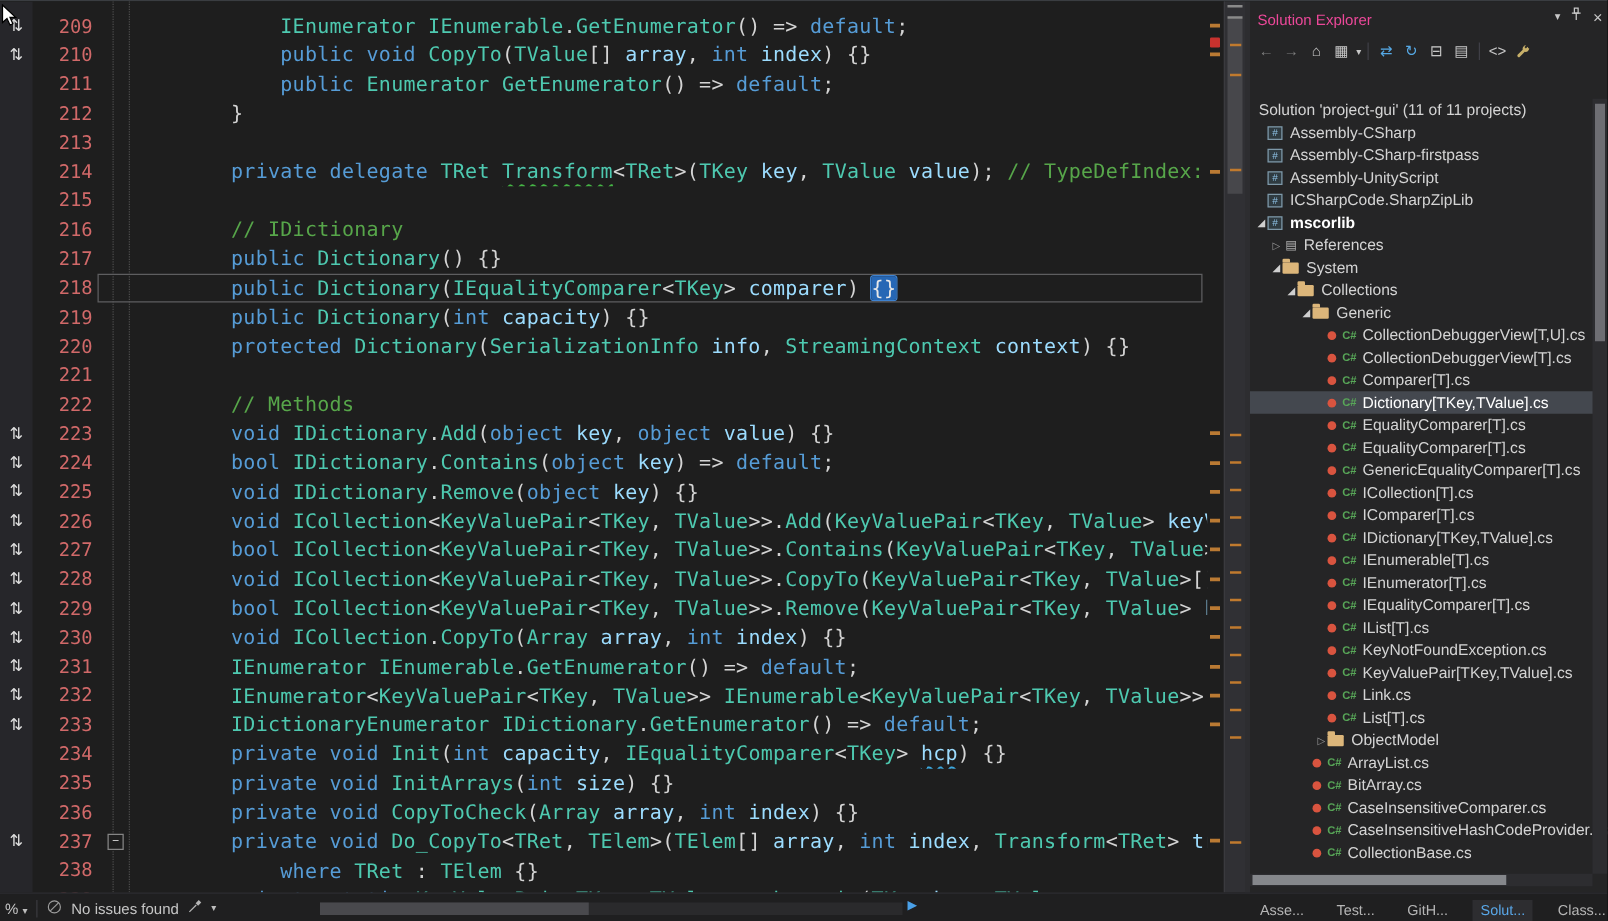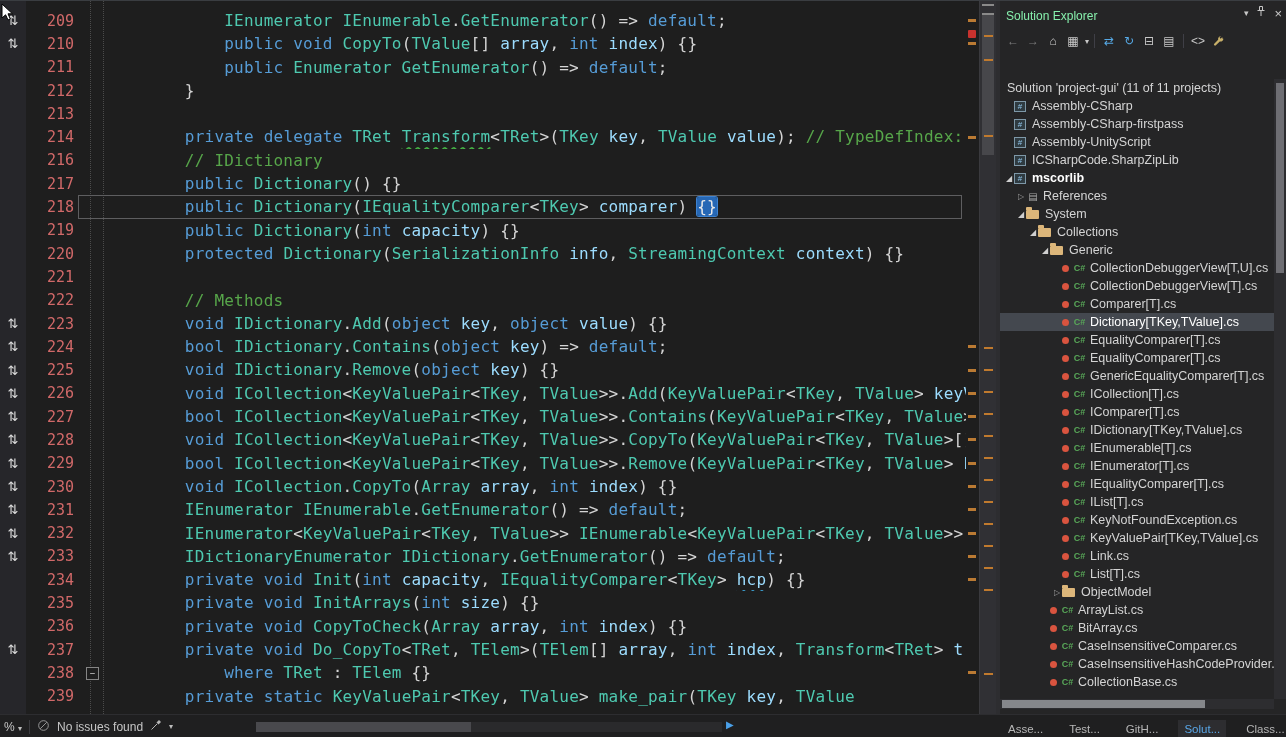--- a/index.html
+++ b/index.html
@@ -34,21 +34,21 @@
   .ann-red{position:absolute;left:2px;top:29px;width:8px;height:8px;background:#C8322E;border-radius:1px}
   #vscroll{position:absolute;left:979px;top:0;width:17px;height:713px;background:#303034;border-left:1px solid #3a3a3e;box-sizing:border-box}
   .sb-split{position:absolute;left:982px;top:3px;width:12px;height:7px;border-top:2px solid #8a8a8a;border-bottom:2px solid #8a8a8a}
   .sb-thumb{position:absolute;left:2px;top:14px;width:12px;height:140px;background:#47474B}
   .sb-tick{position:absolute;left:4px;width:9px;height:2px;background:#C07A2E}
 
   
   .divider{position:absolute;left:996px;top:0;width:4px;height:737px;background:#2d2d30}
   .panel{position:absolute;left:1000px;top:0;width:286px;height:713px;background:#252526;color:#d4d4d4;font-size:12px}
   .p-head{position:relative;height:26px;display:flex;align-items:center;padding:2px 6px 0}
-  .p-title{color:#86efac}
+  .p-title{color:#ec4899}
   .p-headicons{position:absolute;right:4px;top:4px;display:flex;gap:8px;align-items:center;color:#c8c8c8}
   .p-headicons span{cursor:default}
   .toolbar{display:flex;align-items:center;height:24px;padding:0 4px;gap:2px}
   .tb-btn{min-width:18px;height:18px;display:flex;align-items:center;justify-content:center;
           color:#C8C8C8;font-size:12px}
   .tb-btn.dim{color:#7d7d7d}.tb-btn.accent{color:#56A9E5}
   .tb-caret{font-size:8px;color:#c8c8c8;margin-left:1px}
   .tb-sep{width:1px;height:14px;background:#3f3f46;margin:0 3px}
   .searchwrap{position:relative;margin:2px 2px 2px 2px}
   .search{width:100%;box-sizing:border-box;height:22px;background:#2D2D30;border:1px solid #3F3F46;
@@ -100,20 +100,21 @@
     <div class="gutter-strip"></div>
     <div class="iguide" style="left:90px"></div>
     <div class="iguide" style="left:103px"></div>
     <div id="code-lines">
         <div class="code-row"><div class="gutter">⇅</div><div class="lnum">209</div><div class="code-body"><span class="s-pn">            </span><span class="s-ty">IEnumerator</span><span class="s-pn"> </span><span class="s-ty">IEnumerable</span><span class="s-pn">.</span><span class="s-me">GetEnumerator</span><span class="s-pn">() =&gt; </span><span class="s-kw">default</span><span class="s-pn">;</span></div></div>
         <div class="code-row"><div class="gutter">⇅</div><div class="lnum">210</div><div class="code-body"><span class="s-pn">            </span><span class="s-kw">public</span><span class="s-pn"> </span><span class="s-kw">void</span><span class="s-pn"> </span><span class="s-me">CopyTo</span><span class="s-pn">(</span><span class="s-ty">TValue</span><span class="s-pn">[] </span><span class="s-id">array</span><span class="s-pn">, </span><span class="s-kw">int</span><span class="s-pn"> </span><span class="s-id">index</span><span class="s-pn">) {}</span></div></div>
         <div class="code-row"><div class="gutter"></div><div class="lnum">211</div><div class="code-body"><span class="s-pn">            </span><span class="s-kw">public</span><span class="s-pn"> </span><span class="s-ty">Enumerator</span><span class="s-pn"> </span><span class="s-me">GetEnumerator</span><span class="s-pn">() =&gt; </span><span class="s-kw">default</span><span class="s-pn">;</span></div></div>
         <div class="code-row"><div class="gutter"></div><div class="lnum">212</div><div class="code-body"><span class="s-pn">        </span><span class="s-pn">}</span></div></div>
         <div class="code-row"><div class="gutter"></div><div class="lnum">213</div><div class="code-body"><span class="s-pn">        </span></div></div>
         <div class="code-row"><div class="gutter"></div><div class="lnum">214</div><div class="code-body"><span class="s-pn">        </span><span class="s-kw">private</span><span class="s-pn"> </span><span class="s-kw">delegate</span><span class="s-pn"> </span><span class="s-ty">TRet</span><span class="s-pn"> </span><span class="s-ty s-sqg">Transform</span><span class="s-pn">&lt;</span><span class="s-ty">TRet</span><span class="s-pn">&gt;(</span><span class="s-ty">TKey</span><span class="s-pn"> </span><span class="s-id">key</span><span class="s-pn">, </span><span class="s-ty">TValue</span><span class="s-pn"> </span><span class="s-id">value</span><span class="s-pn">); </span><span class="s-cm">// TypeDefIndex: 1</span></div></div>
+        <div class="code-row"><div class="gutter"></div><div class="lnum">215</div><div class="code-body"><span class="s-pn">        </span></div></div>
         <div class="code-row"><div class="gutter"></div><div class="lnum">216</div><div class="code-body"><span class="s-pn">        </span><span class="s-cm">// IDictionary</span></div></div>
         <div class="code-row"><div class="gutter"></div><div class="lnum">217</div><div class="code-body"><span class="s-pn">        </span><span class="s-kw">public</span><span class="s-pn"> </span><span class="s-ty">Dictionary</span><span class="s-pn">() {}</span></div></div>
         <div class="code-row current"><div class="gutter"></div><div class="lnum">218</div><div class="code-body"><span class="s-pn">        </span><span class="s-kw">public</span><span class="s-pn"> </span><span class="s-ty">Dictionary</span><span class="s-pn">(</span><span class="s-ty">IEqualityComparer</span><span class="s-pn">&lt;</span><span class="s-ty">TKey</span><span class="s-pn">&gt; </span><span class="s-id">comparer</span><span class="s-pn">) </span><span class="s-sel">{}</span></div><div class="cur-border"></div></div>
         <div class="code-row"><div class="gutter"></div><div class="lnum">219</div><div class="code-body"><span class="s-pn">        </span><span class="s-kw">public</span><span class="s-pn"> </span><span class="s-ty">Dictionary</span><span class="s-pn">(</span><span class="s-kw">int</span><span class="s-pn"> </span><span class="s-id">capacity</span><span class="s-pn">) {}</span></div></div>
         <div class="code-row"><div class="gutter"></div><div class="lnum">220</div><div class="code-body"><span class="s-pn">        </span><span class="s-kw">protected</span><span class="s-pn"> </span><span class="s-ty">Dictionary</span><span class="s-pn">(</span><span class="s-ty">SerializationInfo</span><span class="s-pn"> </span><span class="s-id">info</span><span class="s-pn">, </span><span class="s-ty">StreamingContext</span><span class="s-pn"> </span><span class="s-id">context</span><span class="s-pn">) {}</span></div></div>
         <div class="code-row"><div class="gutter"></div><div class="lnum">221</div><div class="code-body"><span class="s-pn">        </span></div></div>
         <div class="code-row"><div class="gutter"></div><div class="lnum">222</div><div class="code-body"><span class="s-pn">        </span><span class="s-cm">// Methods</span></div></div>
         <div class="code-row"><div class="gutter">⇅</div><div class="lnum">223</div><div class="code-body"><span class="s-pn">        </span><span class="s-kw">void</span><span class="s-pn"> </span><span class="s-ty">IDictionary</span><span class="s-pn">.</span><span class="s-me">Add</span><span class="s-pn">(</span><span class="s-kw">object</span><span class="s-pn"> </span><span class="s-id">key</span><span class="s-pn">, </span><span class="s-kw">object</span><span class="s-pn"> </span><span class="s-id">value</span><span class="s-pn">) {}</span></div></div>
         <div class="code-row"><div class="gutter">⇅</div><div class="lnum">224</div><div class="code-body"><span class="s-pn">        </span><span class="s-kw">bool</span><span class="s-pn"> </span><span class="s-ty">IDictionary</span><span class="s-pn">.</span><span class="s-me">Contains</span><span class="s-pn">(</span><span class="s-kw">object</span><span class="s-pn"> </span><span class="s-id">key</span><span class="s-pn">) =&gt; </span><span class="s-kw">default</span><span class="s-pn">;</span></div></div>
         <div class="code-row"><div class="gutter">⇅</div><div class="lnum">225</div><div class="code-body"><span class="s-pn">        </span><span class="s-kw">void</span><span class="s-pn"> </span><span class="s-ty">IDictionary</span><span class="s-pn">.</span><span class="s-me">Remove</span><span class="s-pn">(</span><span class="s-kw">object</span><span class="s-pn"> </span><span class="s-id">key</span><span class="s-pn">) {}</span></div></div>

